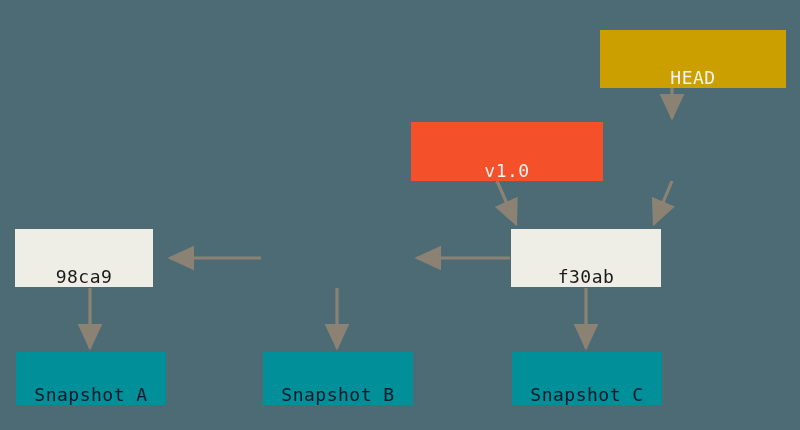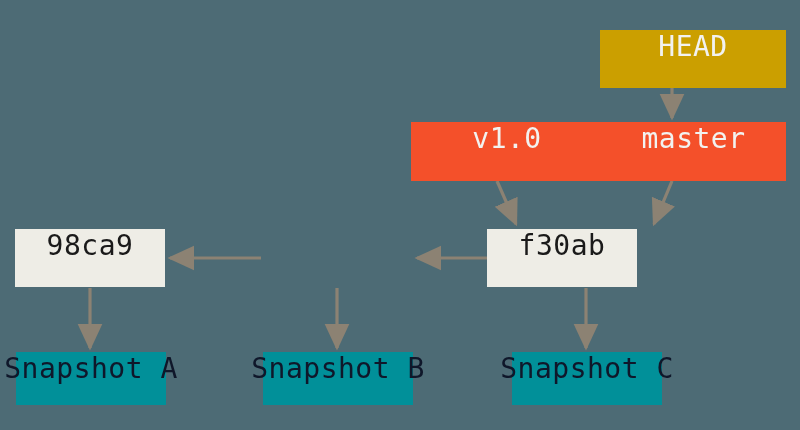--- a/index.html
+++ b/index.html
@@ -22,24 +22,24 @@
     position: absolute;
     left: 0;
     top: 0;
     width: 800px;
     height: 430px;
     pointer-events: none;
   }
   .node {
     position: absolute;
     display: flex;
-    align-items: flex-start;
+    align-items: flex-end;
     justify-content: center;
     box-sizing: border-box;
-    font-size: 28px;
+    font-size: 18px;
     letter-spacing: 0.5px;
     white-space: nowrap;
     z-index: 2;
   }
   .node-head {
     background: #cb9f00;
     color: #f2f2f0;
   }
   .node-ref {
     background: #f4502a;
@@ -84,30 +84,27 @@
   </svg>
 
   <div class="node node-head" style="left:600px; top:30px; width:186px; height:58px;">
     <span>HEAD</span>
   </div>
 
   <div class="node node-ref" style="left:411px; top:122px; width:192px; height:59px;">
     <span>v1.0</span>
   </div>
 
-  <div class="node node-ref" style="left:601px; top:122px; width:185px; height:59px;">
-    <span>master</span>
-  </div>
 
-  <div class="node node-commit" style="left:15px; top:229px; width:150px; height:58px;">
+  <div class="node node-commit" style="left:15px; top:229px; width:138px; height:58px;">
     <span>98ca9</span>
   </div>
 
 
-  <div class="node node-commit" style="left:487px; top:229px; width:150px; height:58px;">
+  <div class="node node-commit" style="left:511px; top:229px; width:150px; height:58px;">
     <span>f30ab</span>
   </div>
 
   <div class="node node-snapshot" style="left:16px; top:352px; width:150px; height:53px;">
     <span>Snapshot A</span>
   </div>
 
   <div class="node node-snapshot" style="left:263px; top:352px; width:150px; height:53px;">
     <span>Snapshot B</span>
   </div>

